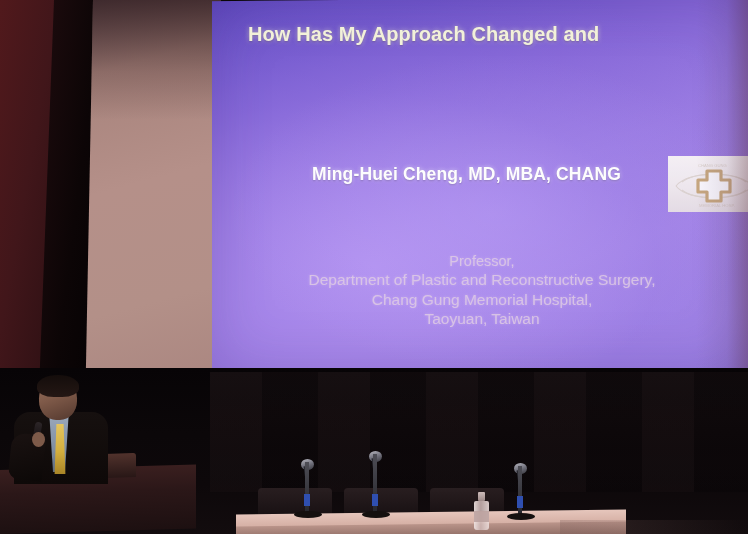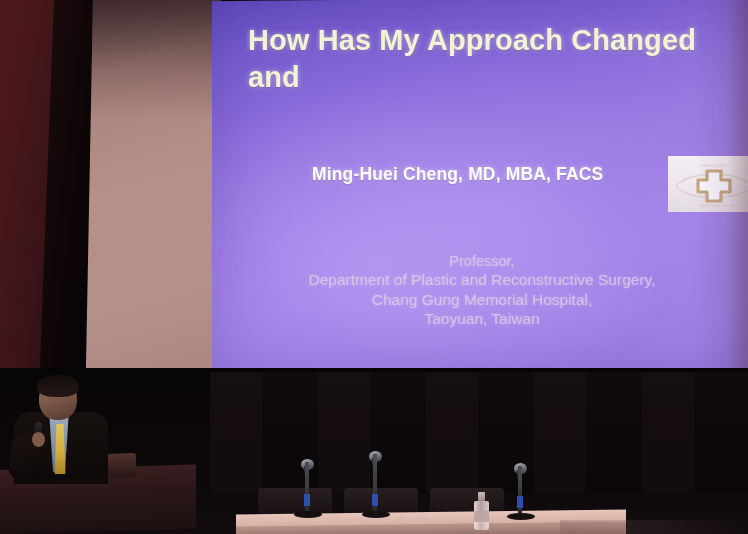--- a/index.html
+++ b/index.html
@@ -74,21 +74,21 @@
     width: 56px; height: 100%;
     background: linear-gradient(270deg, rgba(80,38,46,0.40) 0%, rgba(90,60,90,0.12) 45%, rgba(0,0,0,0) 100%);
     pointer-events: none;
   }
 
   
   .slide-title {
     position: absolute;
     left: 36px; top: 26px;
     width: 490px;
-    font-size: 29px;
+    font-size: 20px;
     font-weight: bold;
     line-height: 1.28;
     letter-spacing: 0.1px;
     color: #f2f1d9;
     text-shadow: 0 0 5px rgba(235,235,200,0.62), 0 1px 2px rgba(50,24,96,0.45);
   }
   .slide-title .tline { display: block; }
 
   .slide-presenter {
     position: absolute;
@@ -337,21 +337,21 @@
   <div class="wall-panel"></div>
   <div class="wall-shade"></div>
 
   <div id="projection-screen">
     <div class="screen-glow"></div>
 
     <div class="slide-title">
       <span class="tline">How Has My Approach Changed and</span>
     </div>
 
-    <div class="slide-presenter">Ming-Huei Cheng, MD, MBA, FACS</div>
+    <div class="slide-presenter">Ming-Huei Cheng, MD, MBA, CHANG</div>
 
     <div class="slide-affil">
       <span class="aline">Professor,</span>
       <span class="aline wide">Department of Plastic and Reconstructive  Surgery,</span>
       <span class="aline wide">Chang Gung Memorial Hospital,</span>
       <span class="aline wide">Taoyuan, Taiwan</span>
     </div>
 
     <div id="hospital-logo">
       <svg width="92" height="56" viewBox="0 0 92 56" aria-hidden="true">

